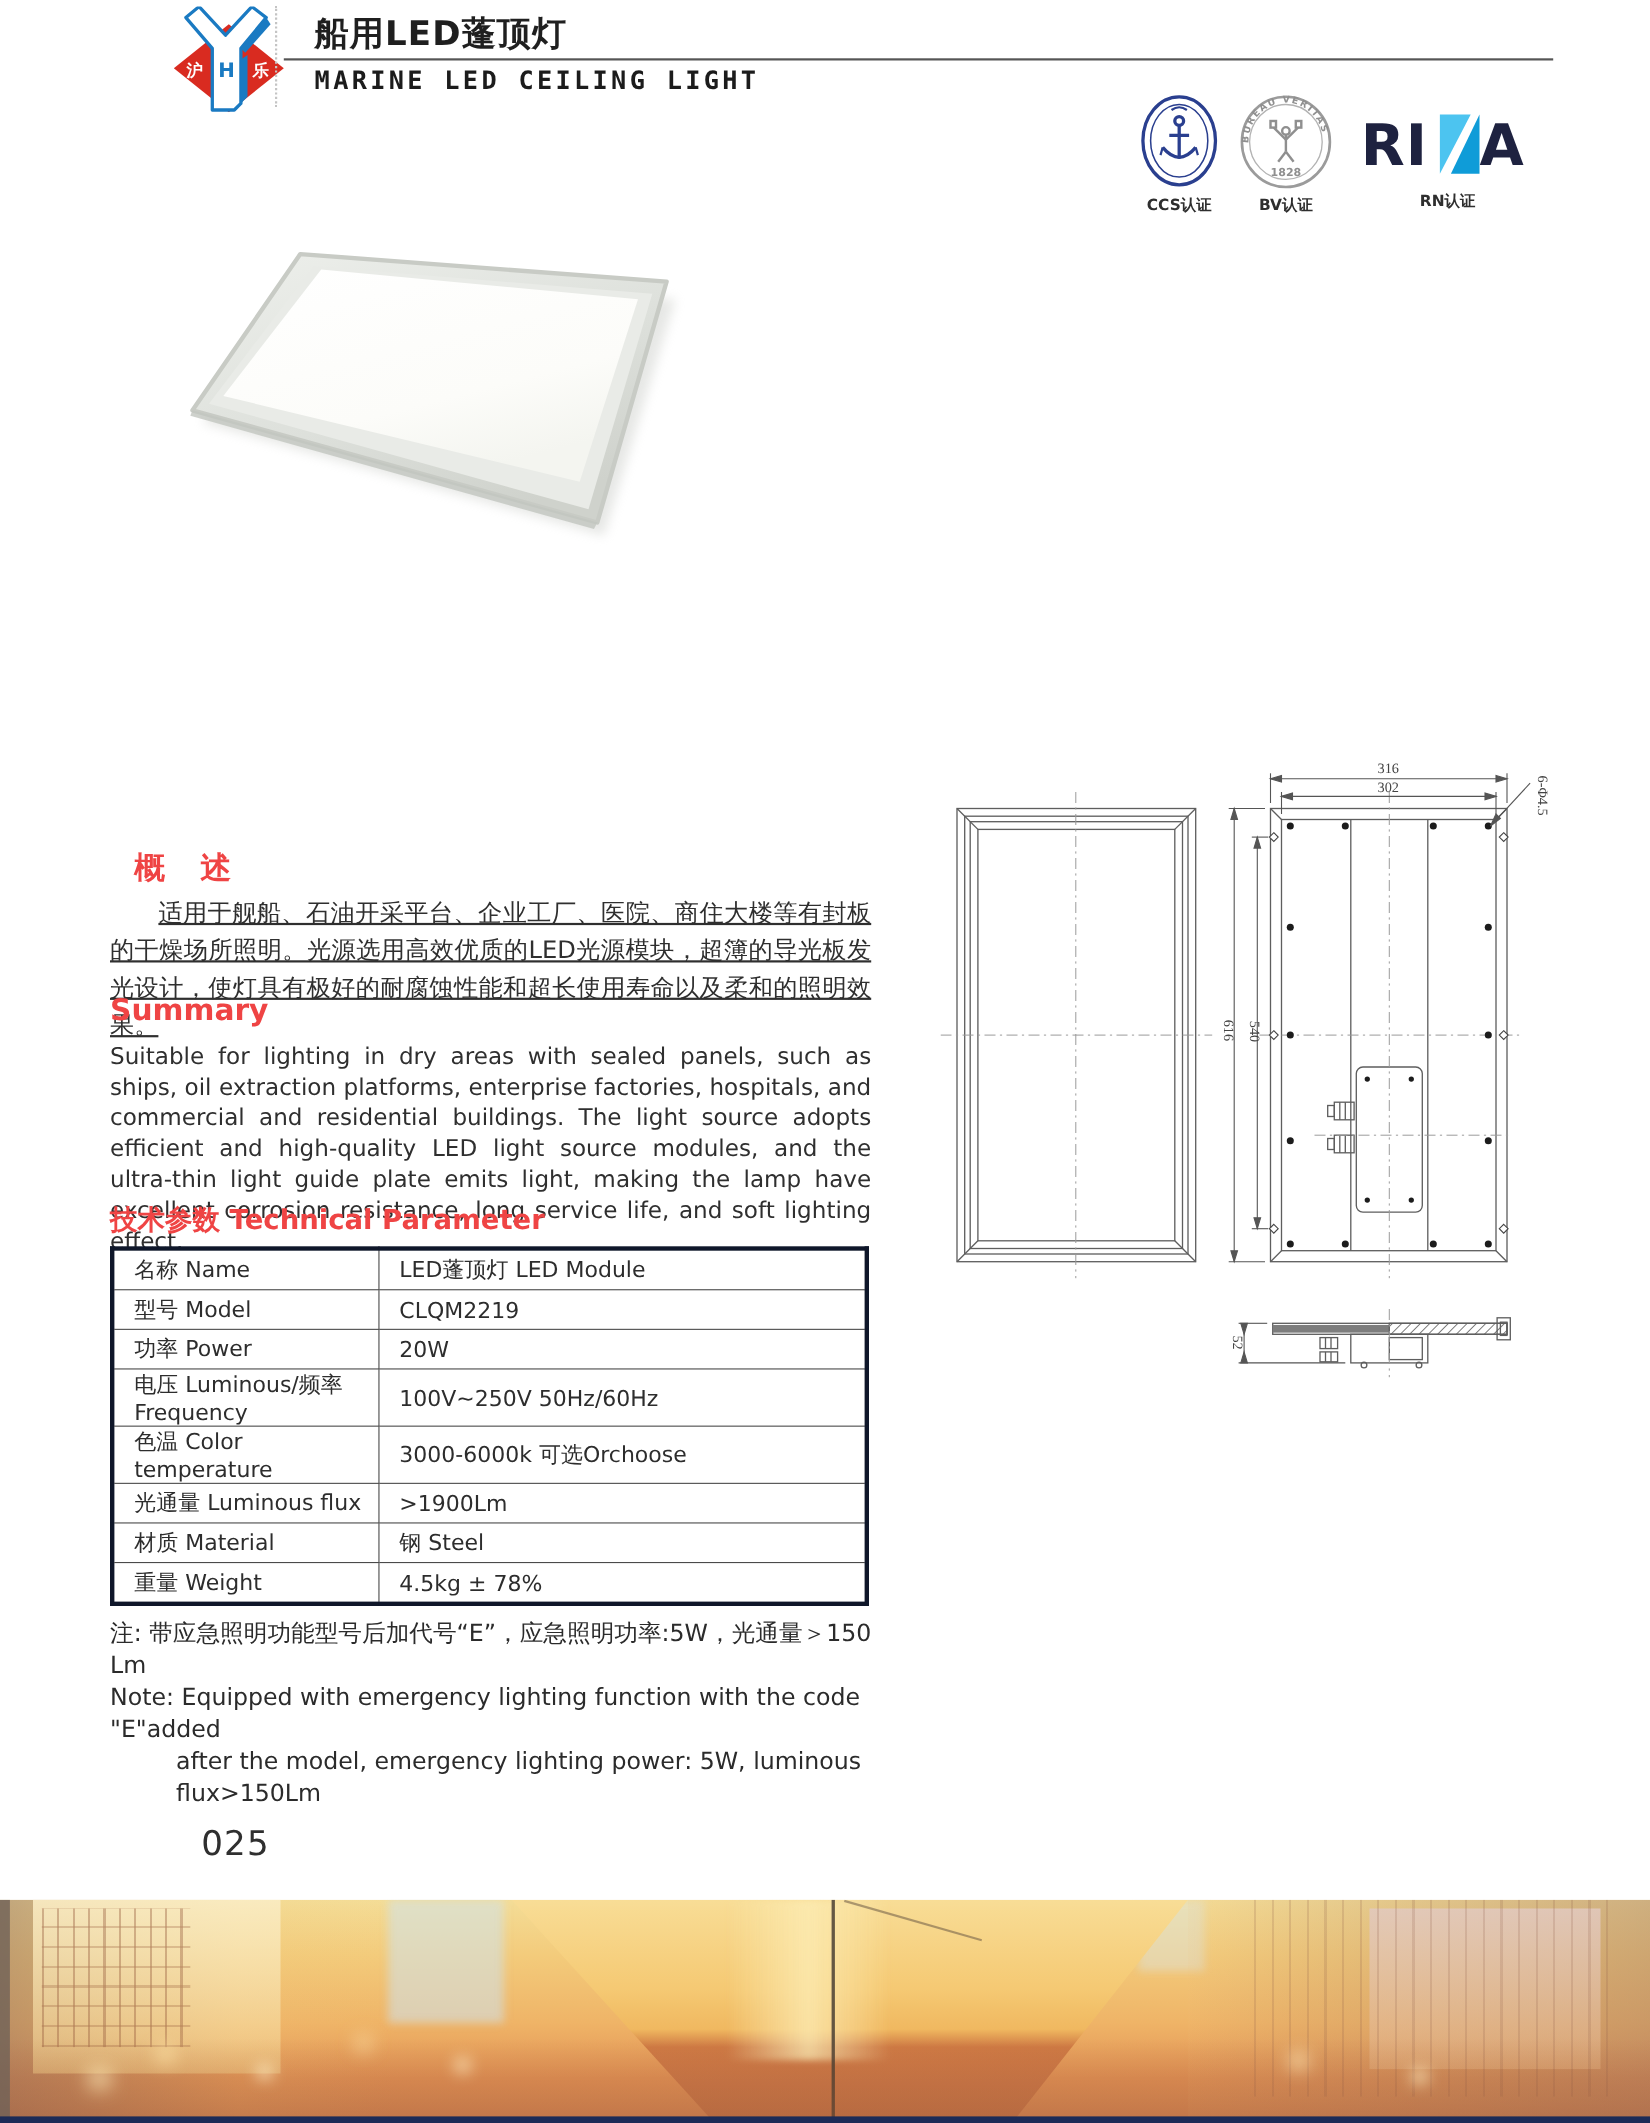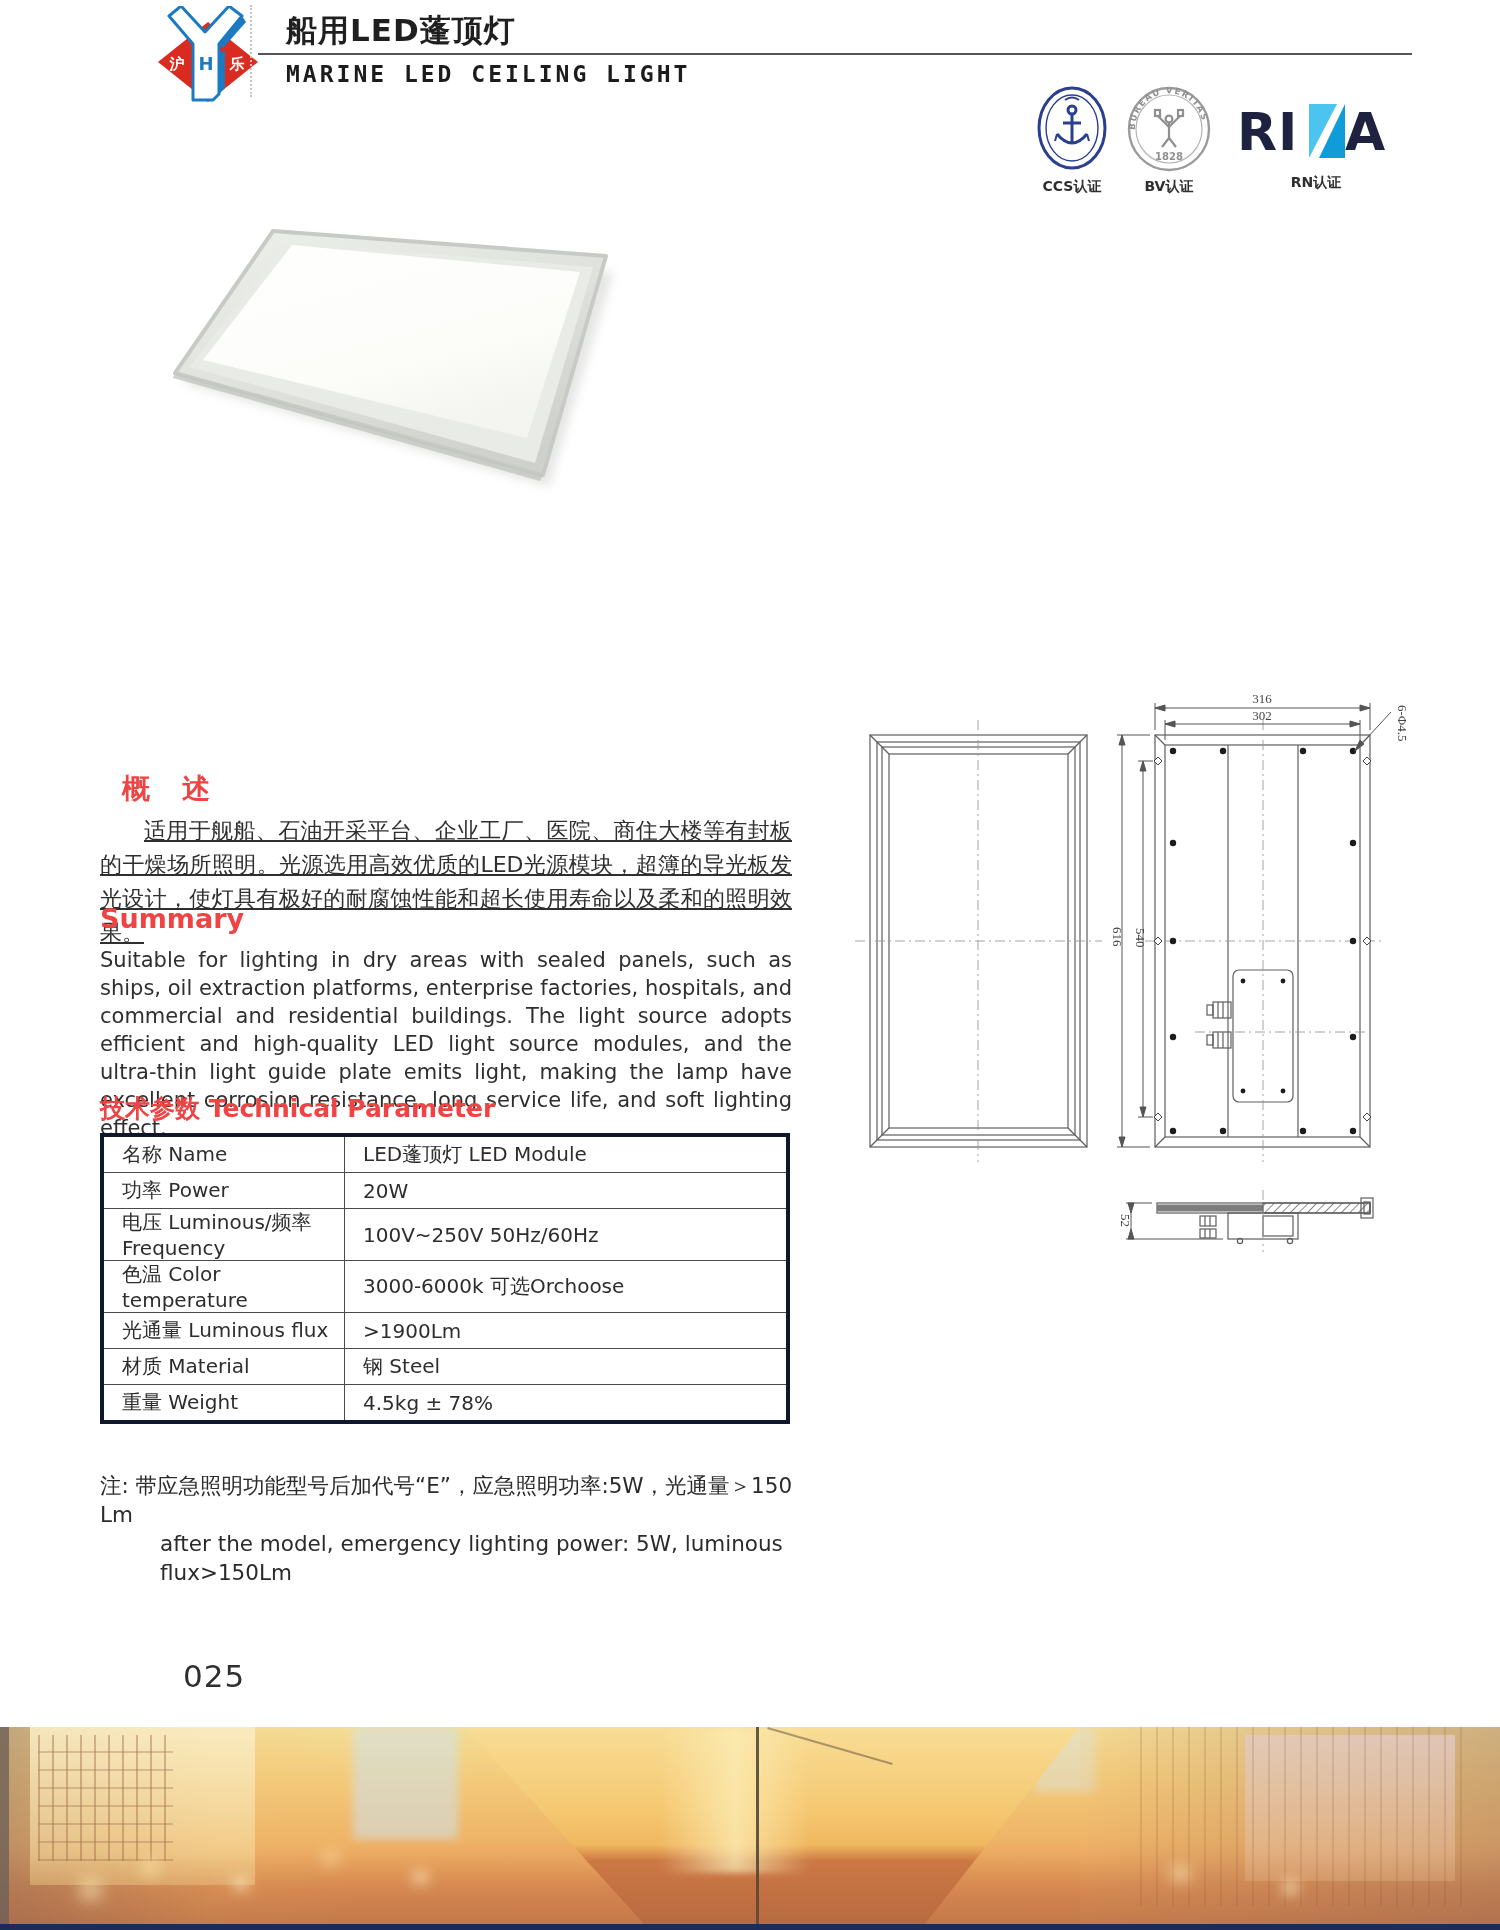--- a/index.html
+++ b/index.html
@@ -188,20 +188,24 @@
 
   <div class="abs sec-param h-orange">技术参数 Technical Parameter</div>
 
   <table class="abs tparam">
     <tbody>
       <tr>
           <td class="c1">名称 Name</td>
           <td>LED蓬顶灯  LED Module</td>
         </tr>
       <tr>
+          <td class="c1">型号 Model</td>
+          <td>CLQM2219</td>
+        </tr>
+      <tr>
           <td class="c1">功率 Power</td>
           <td>20W</td>
         </tr>
       <tr>
           <td class="c1">电压 Luminous/频率 Frequency</td>
           <td>100V~250V 50Hz/60Hz</td>
         </tr>
       <tr>
           <td class="c1">色温 Color temperature</td>
           <td>3000-6000k 可选Orchoose</td>
@@ -216,20 +220,21 @@
         </tr>
       <tr>
           <td class="c1">重量 Weight</td>
           <td>4.5kg ± 78%</td>
         </tr>
     </tbody>
   </table>
 
   <div class="abs notes">
     <div>注: 带应急照明功能型号后加代号“E”，应急照明功率:5W，光通量＞150 Lm</div>
+    <div>Note: Equipped with emergency lighting function with the code "E"added</div>
     <div class="en2">after the model, emergency lighting power: 5W, luminous flux&gt;150Lm</div>
   </div>
 
   <div class="abs drawing">
     <svg width="645" height="600" viewBox="0 0 645 600">
       <defs>
         <pattern id="hatch" width="6" height="6" patternTransform="rotate(45)" patternUnits="userSpaceOnUse">
           <line x1="0" y1="0" x2="0" y2="6" stroke="#555" stroke-width="1.4"></line>
         </pattern>
       </defs>

